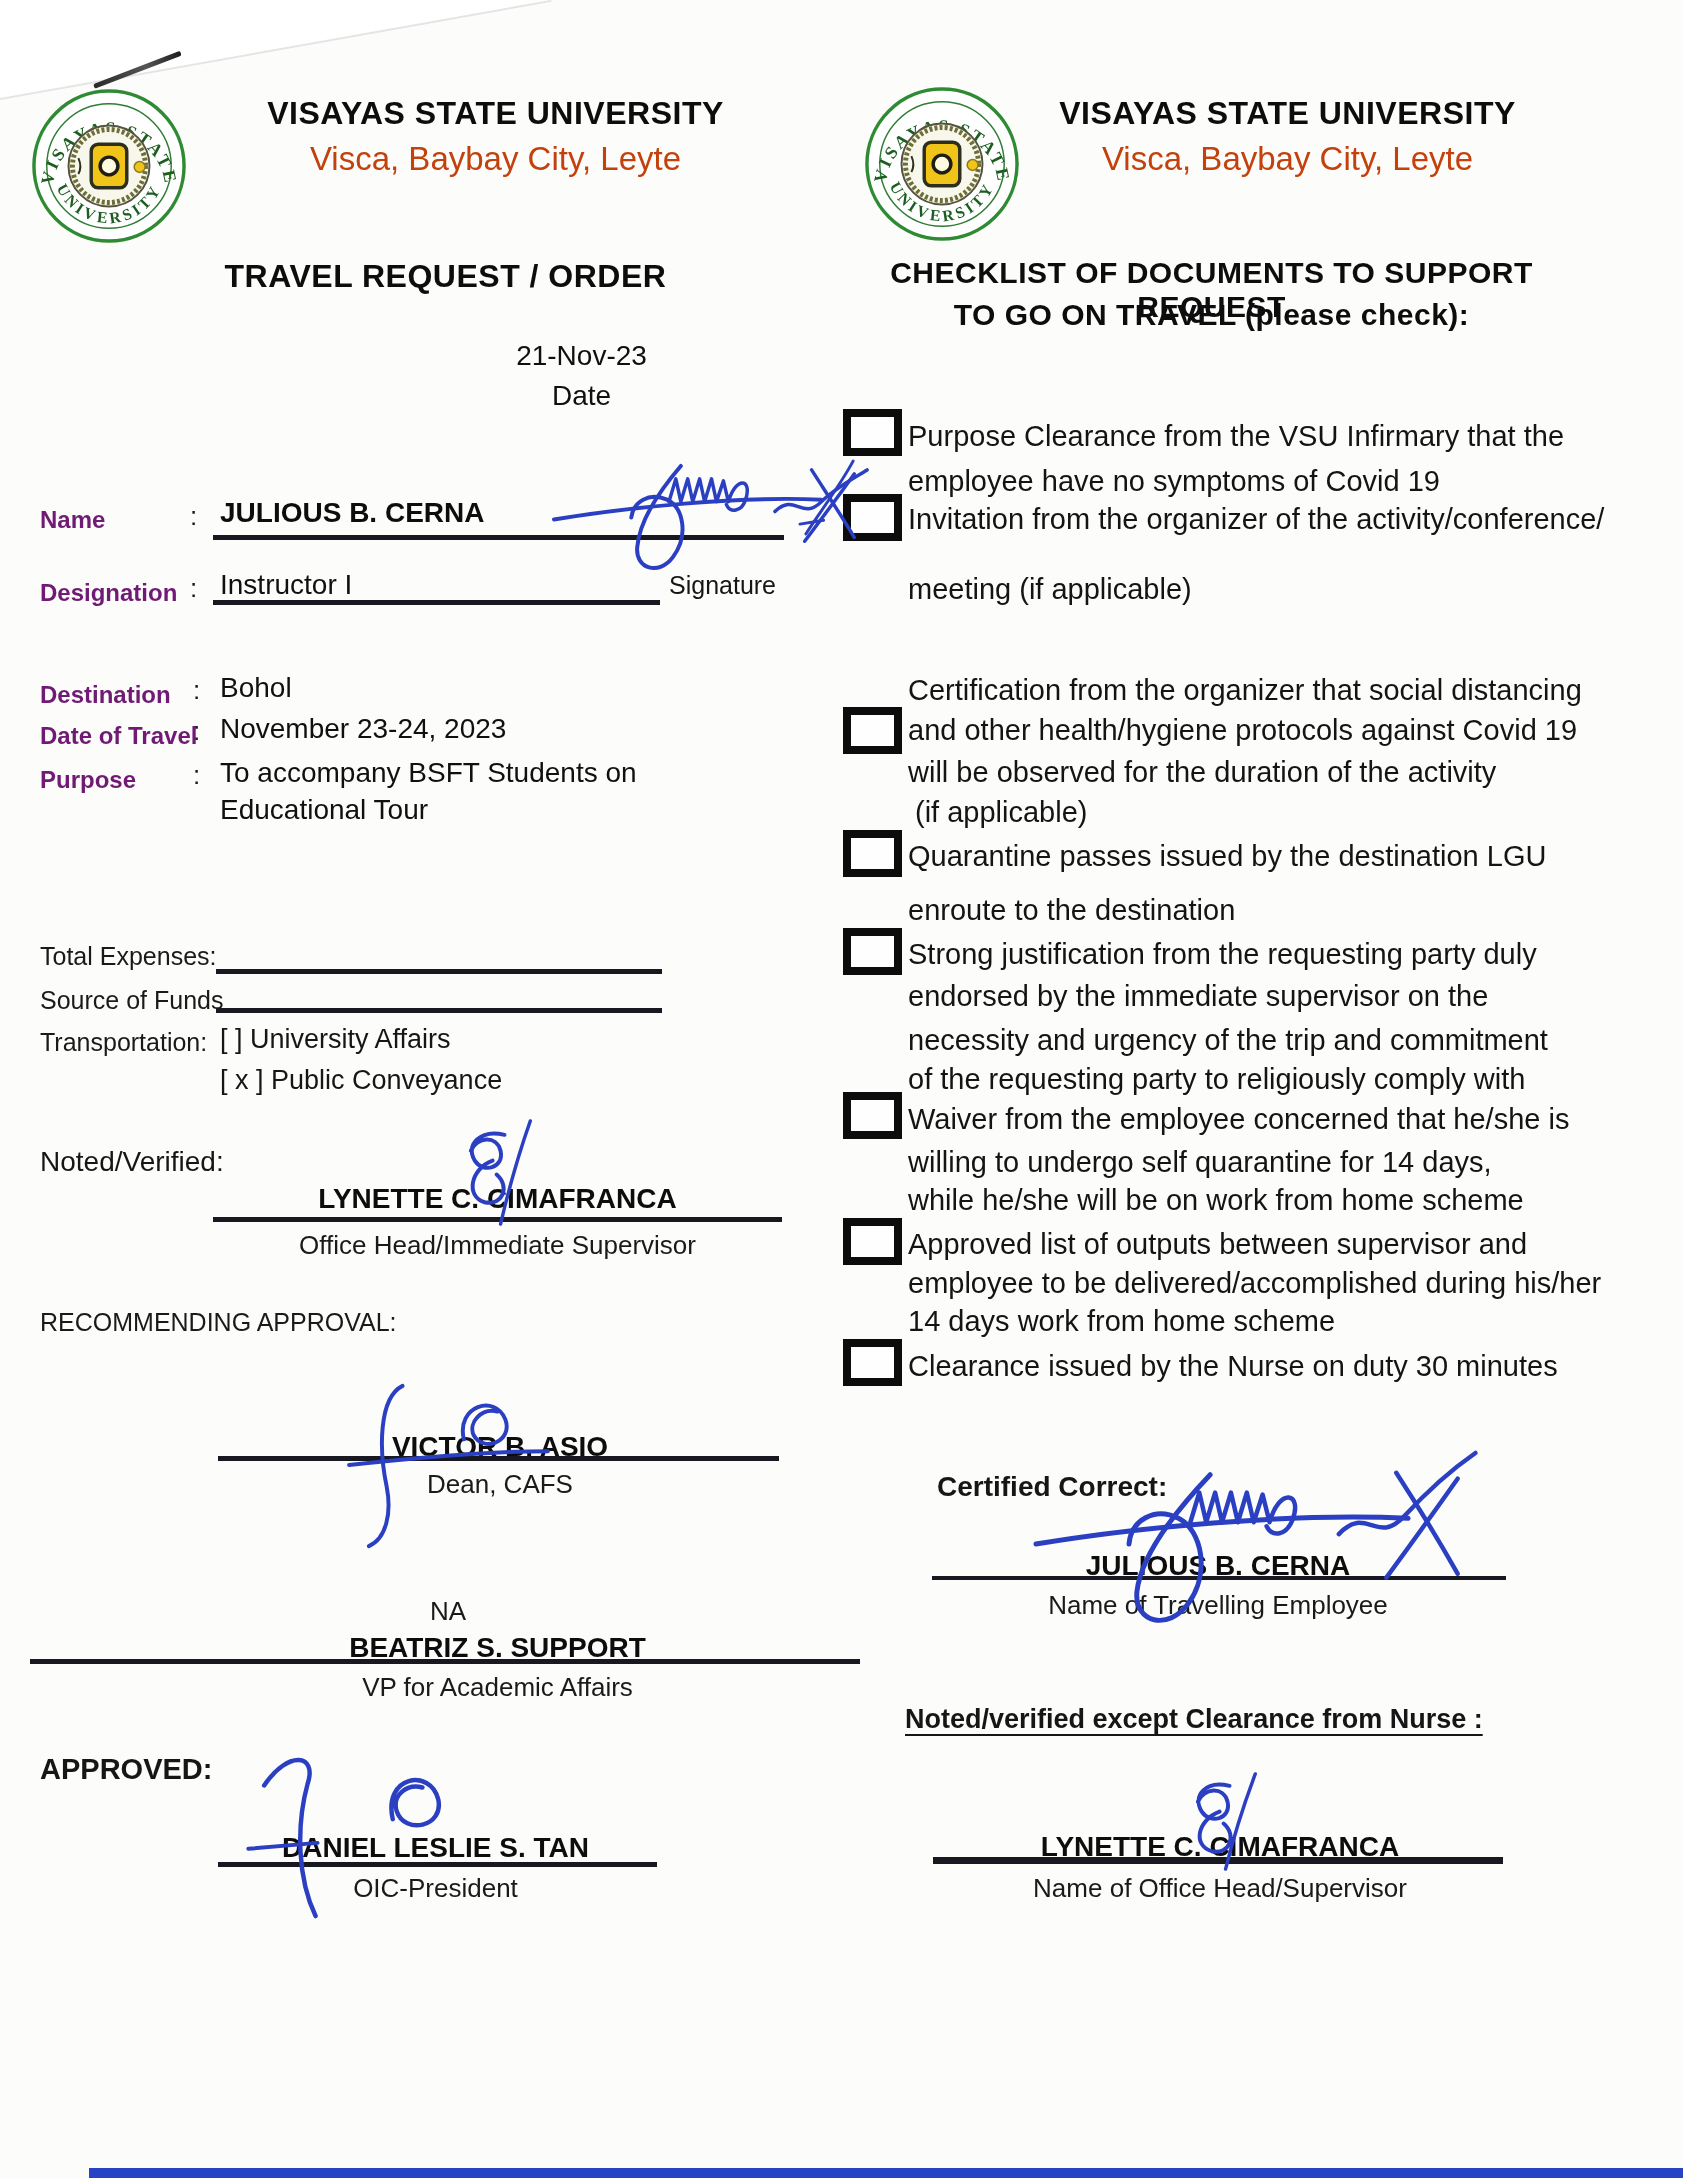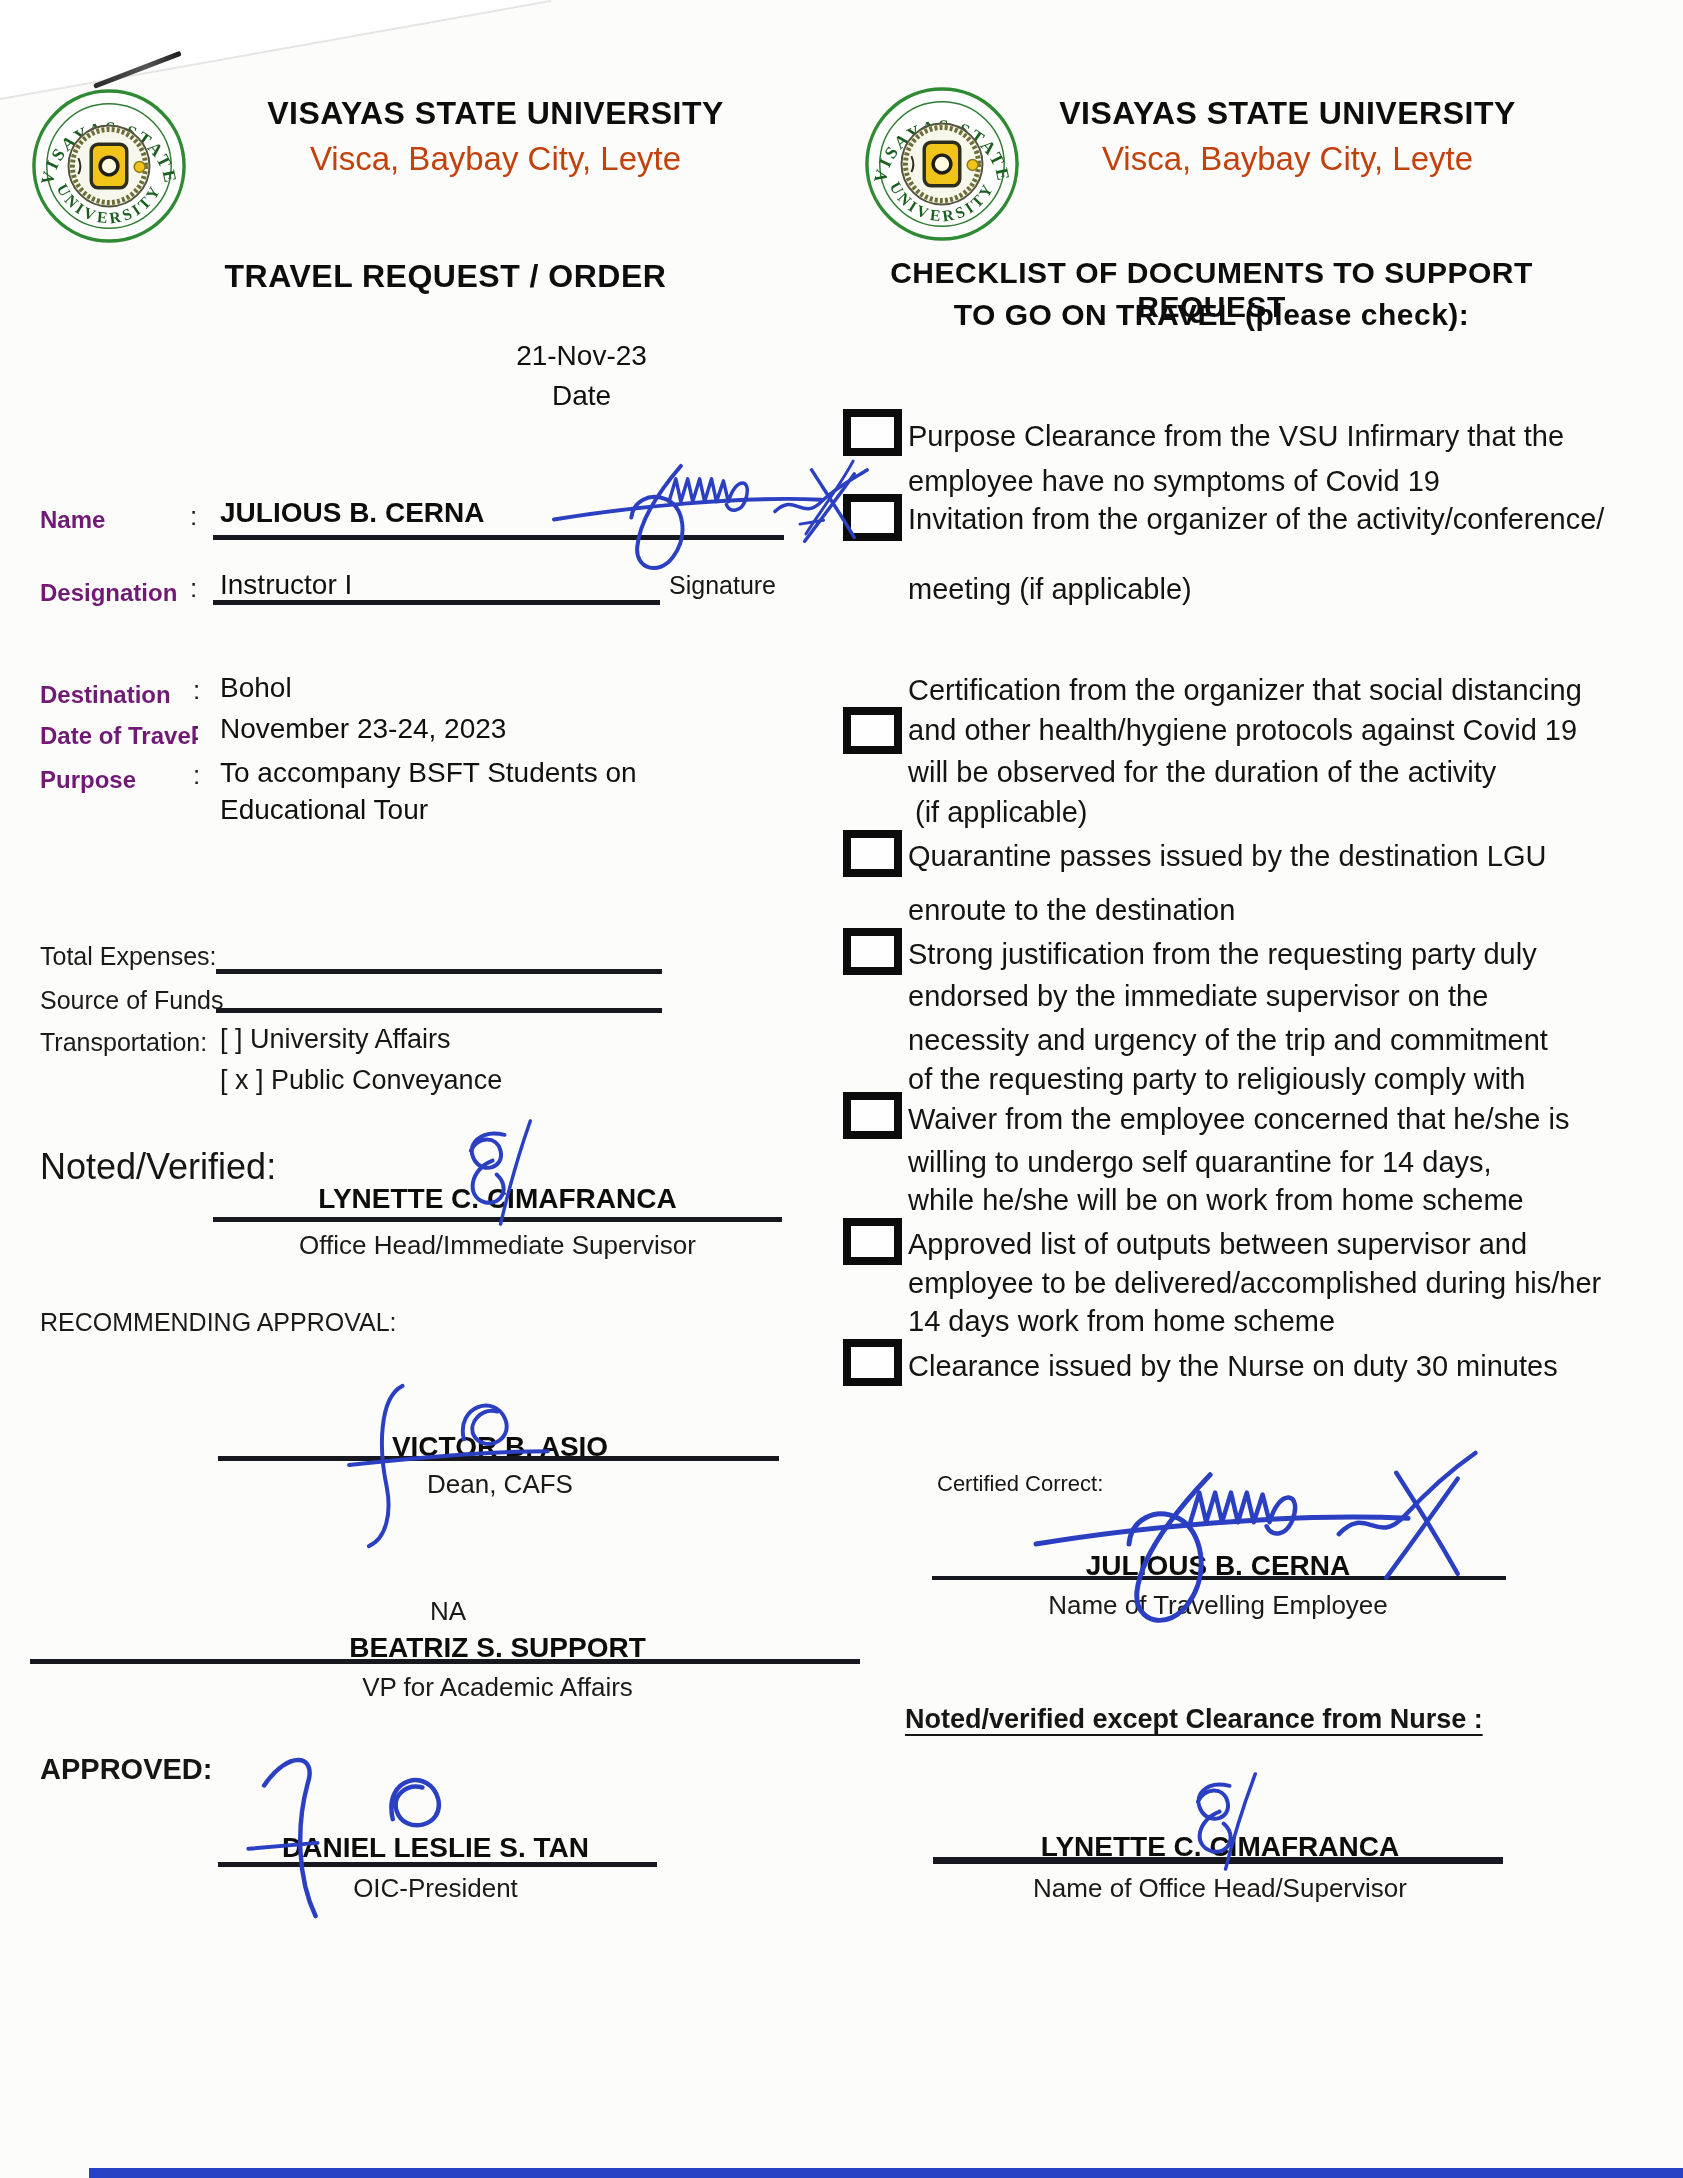--- a/index.html
+++ b/index.html
@@ -109,21 +109,21 @@
 
   <div class="abs lbl2" style="left:40px;top:942px">Total Expenses:</div>
   <div class="abs rule" style="left:216px;top:969px;width:446px"></div>
   <div class="abs lbl2" style="left:40px;top:986px">Source of Funds</div>
   <div class="abs rule" style="left:216px;top:1008px;width:446px"></div>
 
   <div class="abs lbl2" style="left:40px;top:1028px">Transportation:</div>
   <div class="abs" style="left:220px;top:1024px;font-size:27px">[ ] University Affairs</div>
   <div class="abs" style="left:220px;top:1065px;font-size:27px">[ x ] Public Conveyance</div>
 
-  <div class="abs" style="left:40px;top:1146px;font-size:36px">Noted/Verified:</div>
+  <div class="abs" style="left:40px;top:1146px;font-size:28px">Noted/Verified:</div>
   <div class="abs nameb center" style="left:213px;top:1183px;width:569px">LYNETTE C. CIMAFRANCA</div>
   <div class="abs rule" style="left:213px;top:1217px;width:569px"></div>
   <div class="abs subt center" style="left:213px;top:1230px;width:569px">Office Head/Immediate Supervisor</div>
 
   <div class="abs lbl2" style="left:40px;top:1308px">RECOMMENDING APPROVAL:</div>
   <div class="abs nameb center" style="left:213px;top:1431px;width:574px">VICTOR B. ASIO</div>
   <div class="abs rule" style="left:218px;top:1456px;width:561px"></div>
   <div class="abs subt center" style="left:213px;top:1469px;width:574px">Dean, CAFS</div>
 
   <div class="abs subt center" style="left:213px;top:1596px;width:470px">NA</div>
@@ -167,21 +167,21 @@
   <div class="abs cl-line" style="top:1103px">Waiver from the employee concerned that he/she is</div>
   <div class="abs cl-line" style="top:1146px">willing to undergo self quarantine for 14 days,</div>
   <div class="abs cl-line" style="top:1184px">while he/she will be on work from home scheme</div>
 
   <div class="abs cl-line" style="top:1228px">Approved list of outputs between supervisor and</div>
   <div class="abs cl-line" style="top:1267px">employee to be delivered/accomplished during his/her</div>
   <div class="abs cl-line" style="top:1305px">14 days work from home scheme</div>
 
   <div class="abs cl-line" style="top:1350px">Clearance issued by the Nurse on duty 30 minutes</div>
 
-  <div class="abs" style="left:937px;top:1471px;font-size:22px;font-weight:normal">Certified Correct:</div>
+  <div class="abs" style="left:937px;top:1471px;font-size:28px;font-weight:bold">Certified Correct:</div>
   <div class="abs nameb center" style="left:931px;top:1550px;width:574px">JULIOUS B. CERNA</div>
   <div class="abs rule" style="left:932px;top:1576px;width:574px;height:4px"></div>
   <div class="abs" style="left:905px;top:1704px;font-size:27px;font-weight:600;text-decoration:underline;text-underline-offset:6px">Noted/verified except Clearance from Nurse :</div>
 
   <div class="abs subt center" style="left:931px;top:1590px;width:574px">Name of Travelling Employee</div>
   <div class="abs nameb center" style="left:934px;top:1831px;width:572px">LYNETTE C. CIMAFRANCA</div>
   <div class="abs rule" style="left:933px;top:1857px;width:570px;height:7px"></div>
   <div class="abs subt center" style="left:934px;top:1873px;width:572px">Name of Office Head/Supervisor</div>
 
   <svg class="sig-svg" style="left:552px;top:450px" width="327" height="134" viewBox="0 0 330 135">

